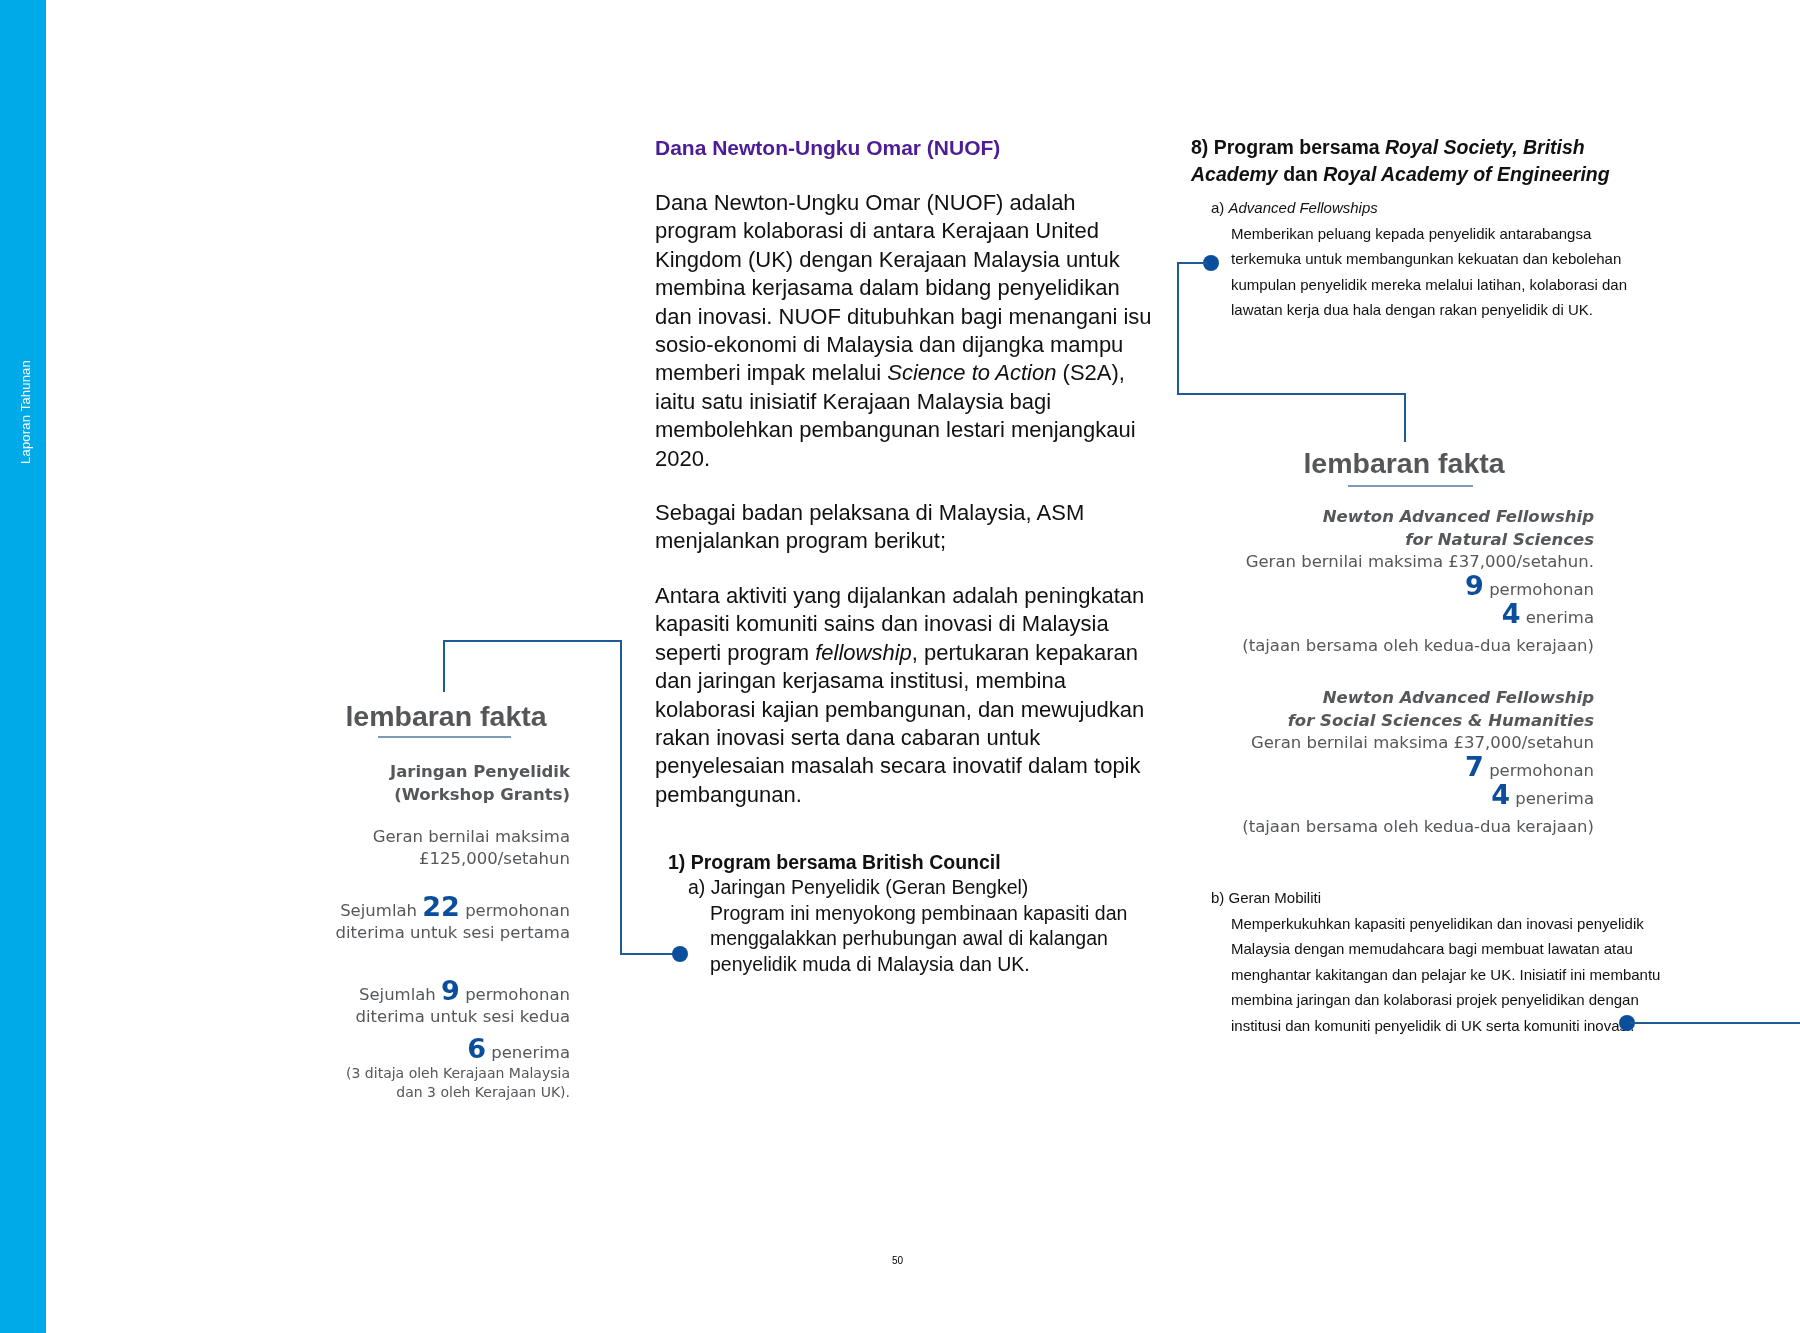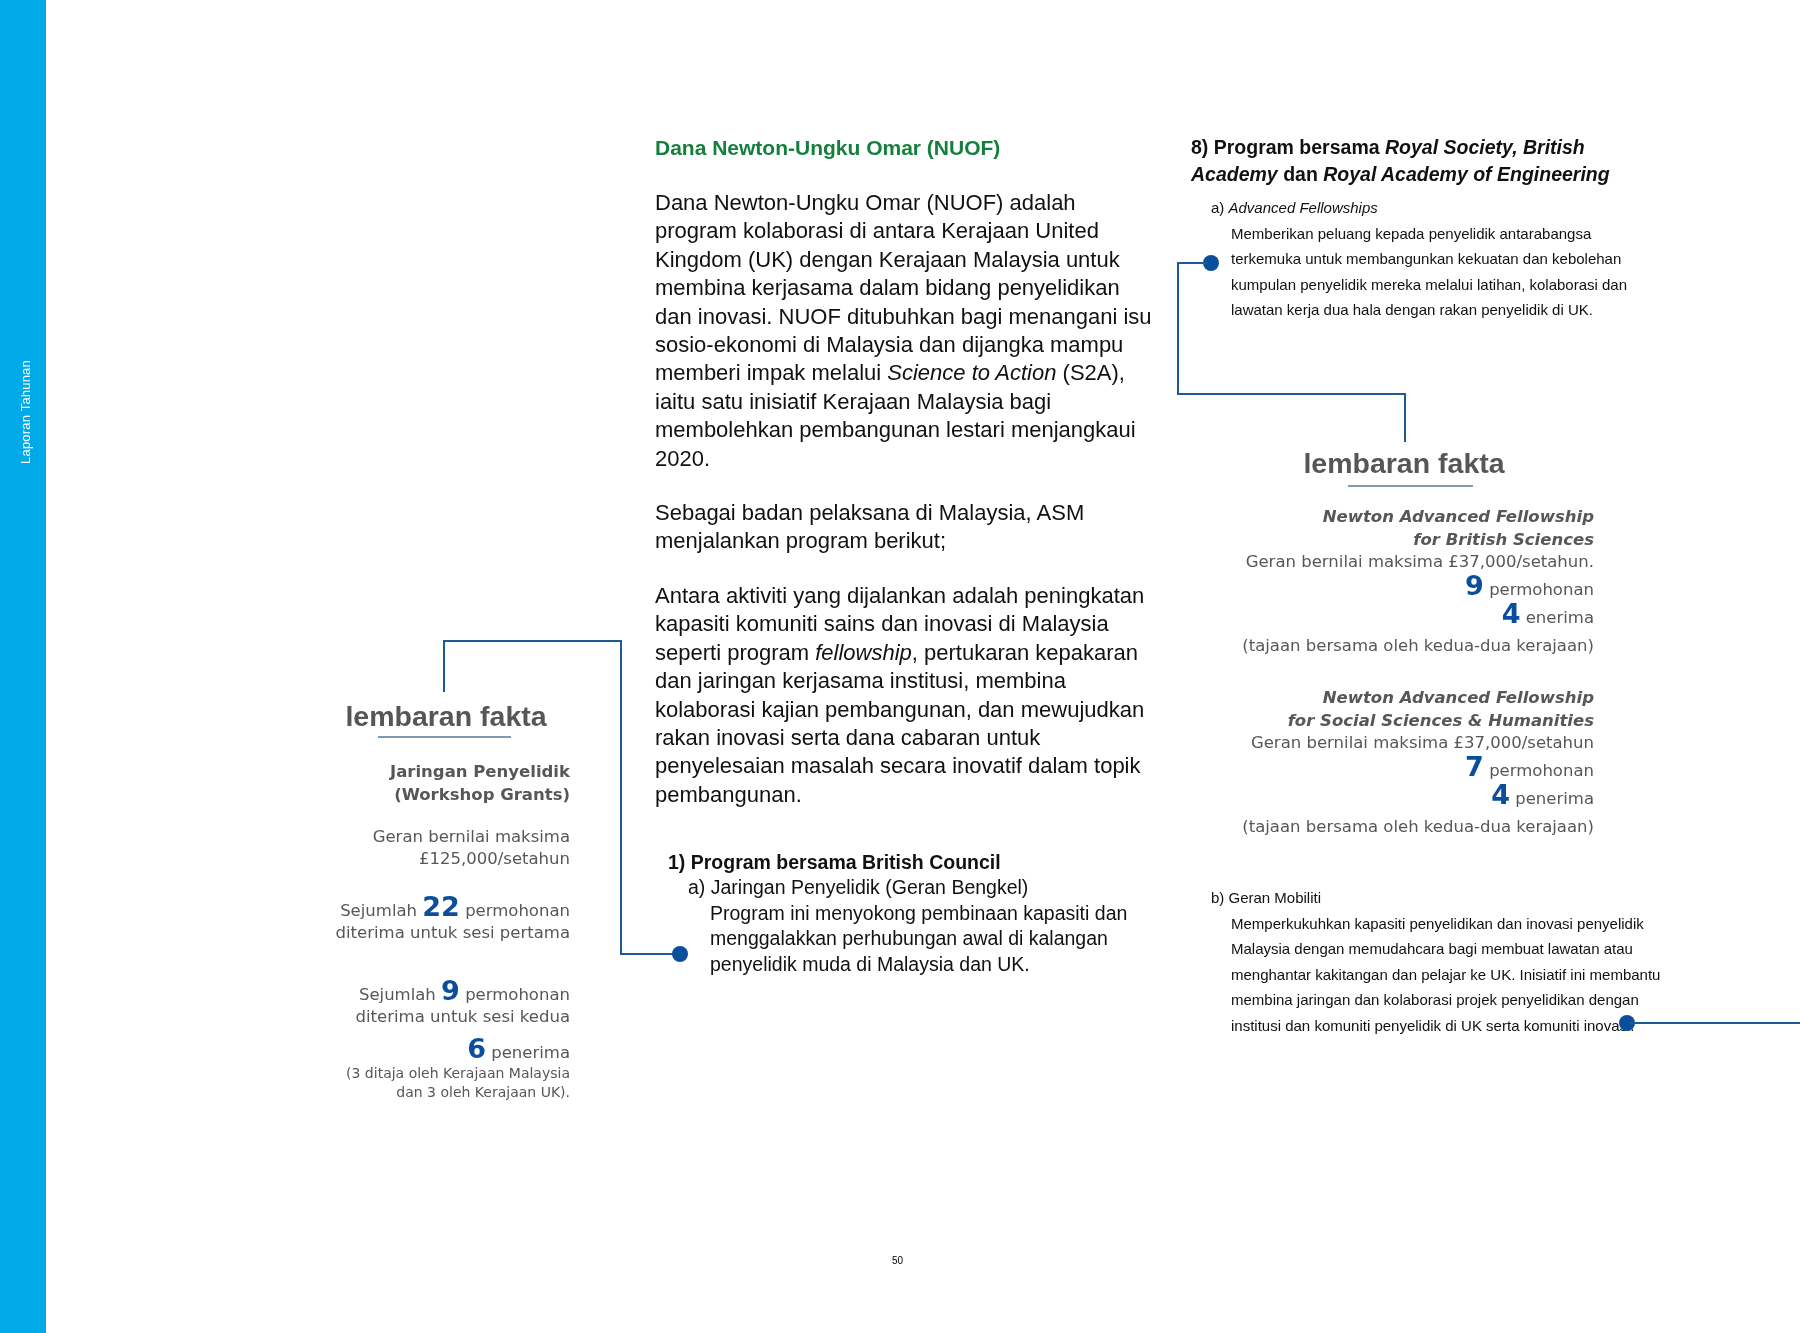--- a/index.html
+++ b/index.html
@@ -10,21 +10,21 @@
       position: absolute; left: 0; top: 0; width: 46px; height: 1333px; background: #00a9e8;
     }
     .side-label {
       position: absolute; left: 25px; top: 412px;
       transform: translate(-50%, -50%) rotate(-90deg);
       color: #ffffff; font-size: 13px; white-space: nowrap; letter-spacing: 0.2px;
     }
 
     
     .center-col { position: absolute; left: 655px; top: 133px; width: 500px; }
-    .title { font-size: 21px; font-weight: bold; line-height: 30px; color: #15803d; }
+    .title { font-size: 21px; font-weight: bold; line-height: 30px; color: #4c1d95; }
     .para { font-size: 22px; line-height: 28.4px; color: #111; margin-top: 26px; }
     .para em { font-style: italic; }
     .prog1 { position: absolute; left: 668px; top: 850px; width: 460px; }
     .prog-title { font-size: 19.5px; font-weight: bold; line-height: 25px; }
     .sub { margin-left: 20px; font-size: 19.5px; line-height: 25.5px; }
     .sub .body { padding-left: 22px; }
 
     
     .right-col { position: absolute; left: 1191px; top: 134px; width: 470px; }
     .prog2-title { font-size: 19.5px; font-weight: bold; line-height: 26.5px; }
@@ -105,21 +105,21 @@
   <div class="lf-body" style="margin-top:10px;"><span class="big-num">6</span> <span>penerima</span></div>
   <div class="small-note">(3 ditaja oleh Kerajaan Malaysia</div>
   <div class="small-note">dan 3 oleh Kerajaan UK).</div>
 </div>
 
 <div class="fact-heading" style="left:1274px; top:447px;">lembaran fakta</div>
 <div class="fact-underline" style="left:1348px; top:485px; width:125px;"></div>
 
 <div class="right-facts fact-text" style="top:506px;">
   <div class="rf-title">Newton Advanced Fellowship</div>
-  <div class="rf-title">for British Sciences</div>
+  <div class="rf-title">for Natural Sciences</div>
   <div class="rf-body">Geran bernilai maksima £37,000/setahun.</div>
   <div class="rf-num-row"><span class="big-num">9</span> <span>permohonan</span></div>
   <div class="rf-num-row" style="margin-top:-6px;"><span class="big-num">4</span> <span>enerima</span></div>
   <div class="rf-body">(tajaan bersama oleh kedua-dua kerajaan)</div>
 </div>
 
 <div class="right-facts fact-text" style="top:687px;">
   <div class="rf-title">Newton Advanced Fellowship</div>
   <div class="rf-title">for Social Sciences &amp; Humanities</div>
   <div class="rf-body">Geran bernilai maksima £37,000/setahun</div>

